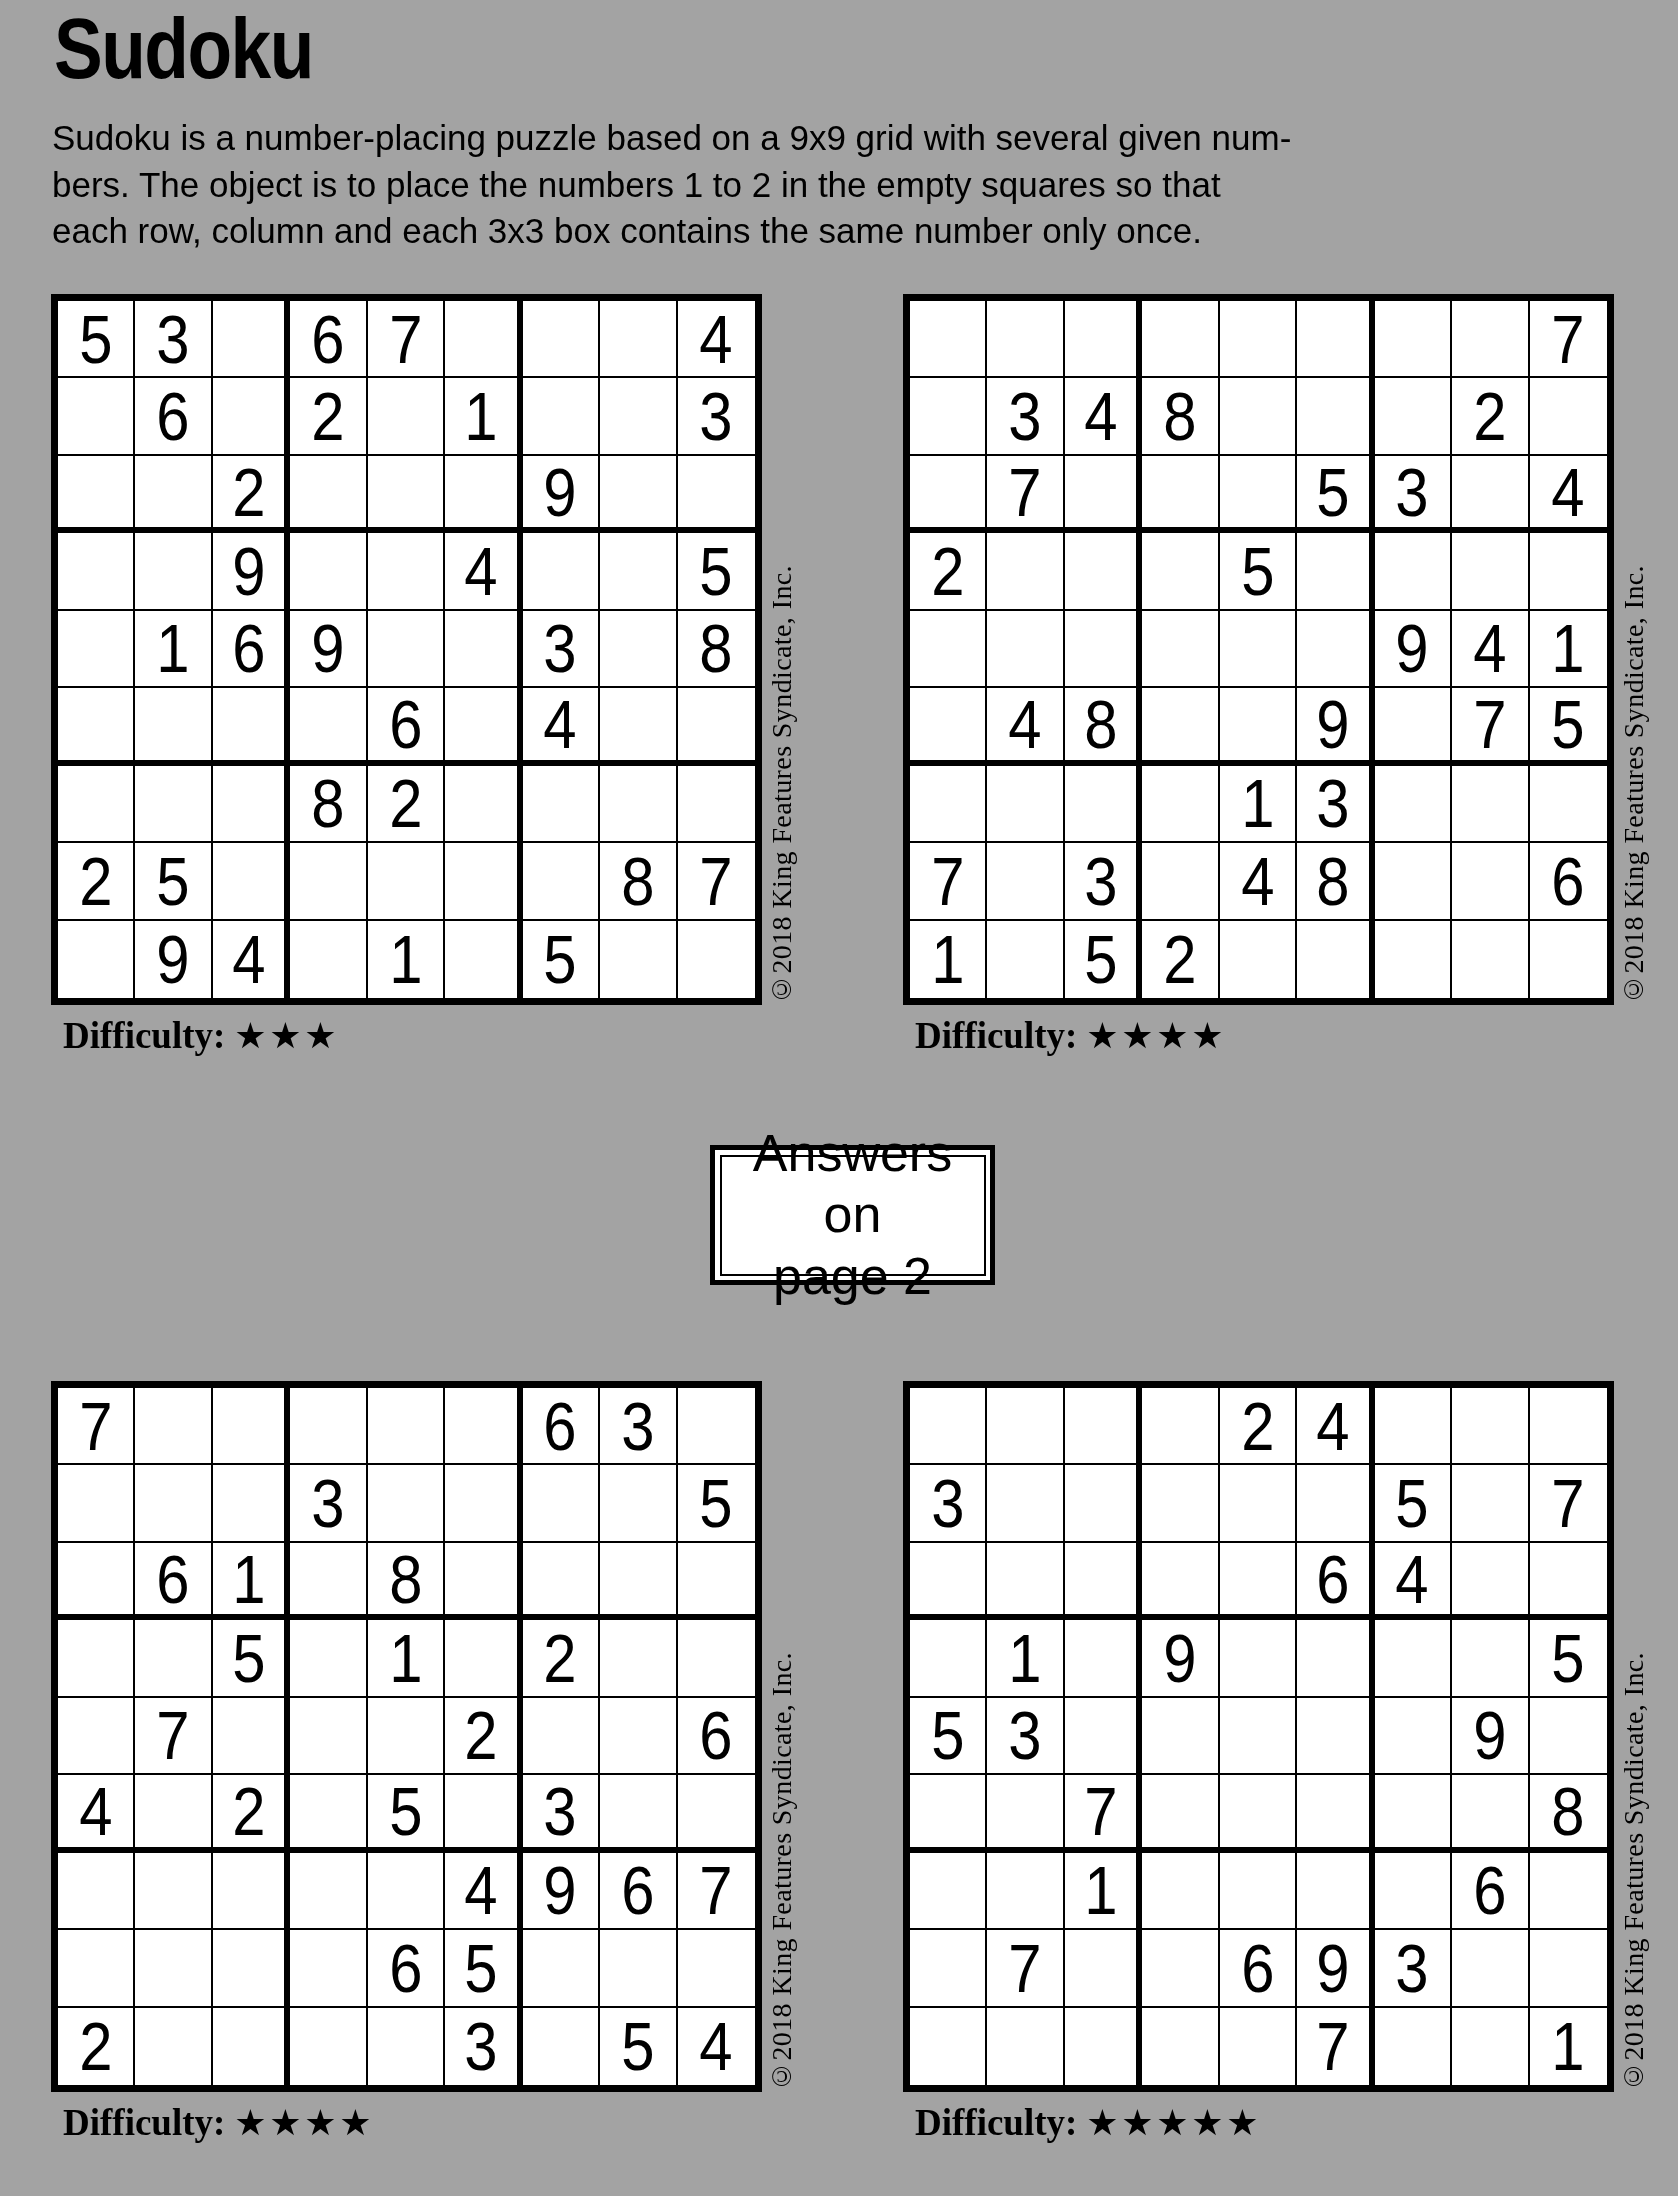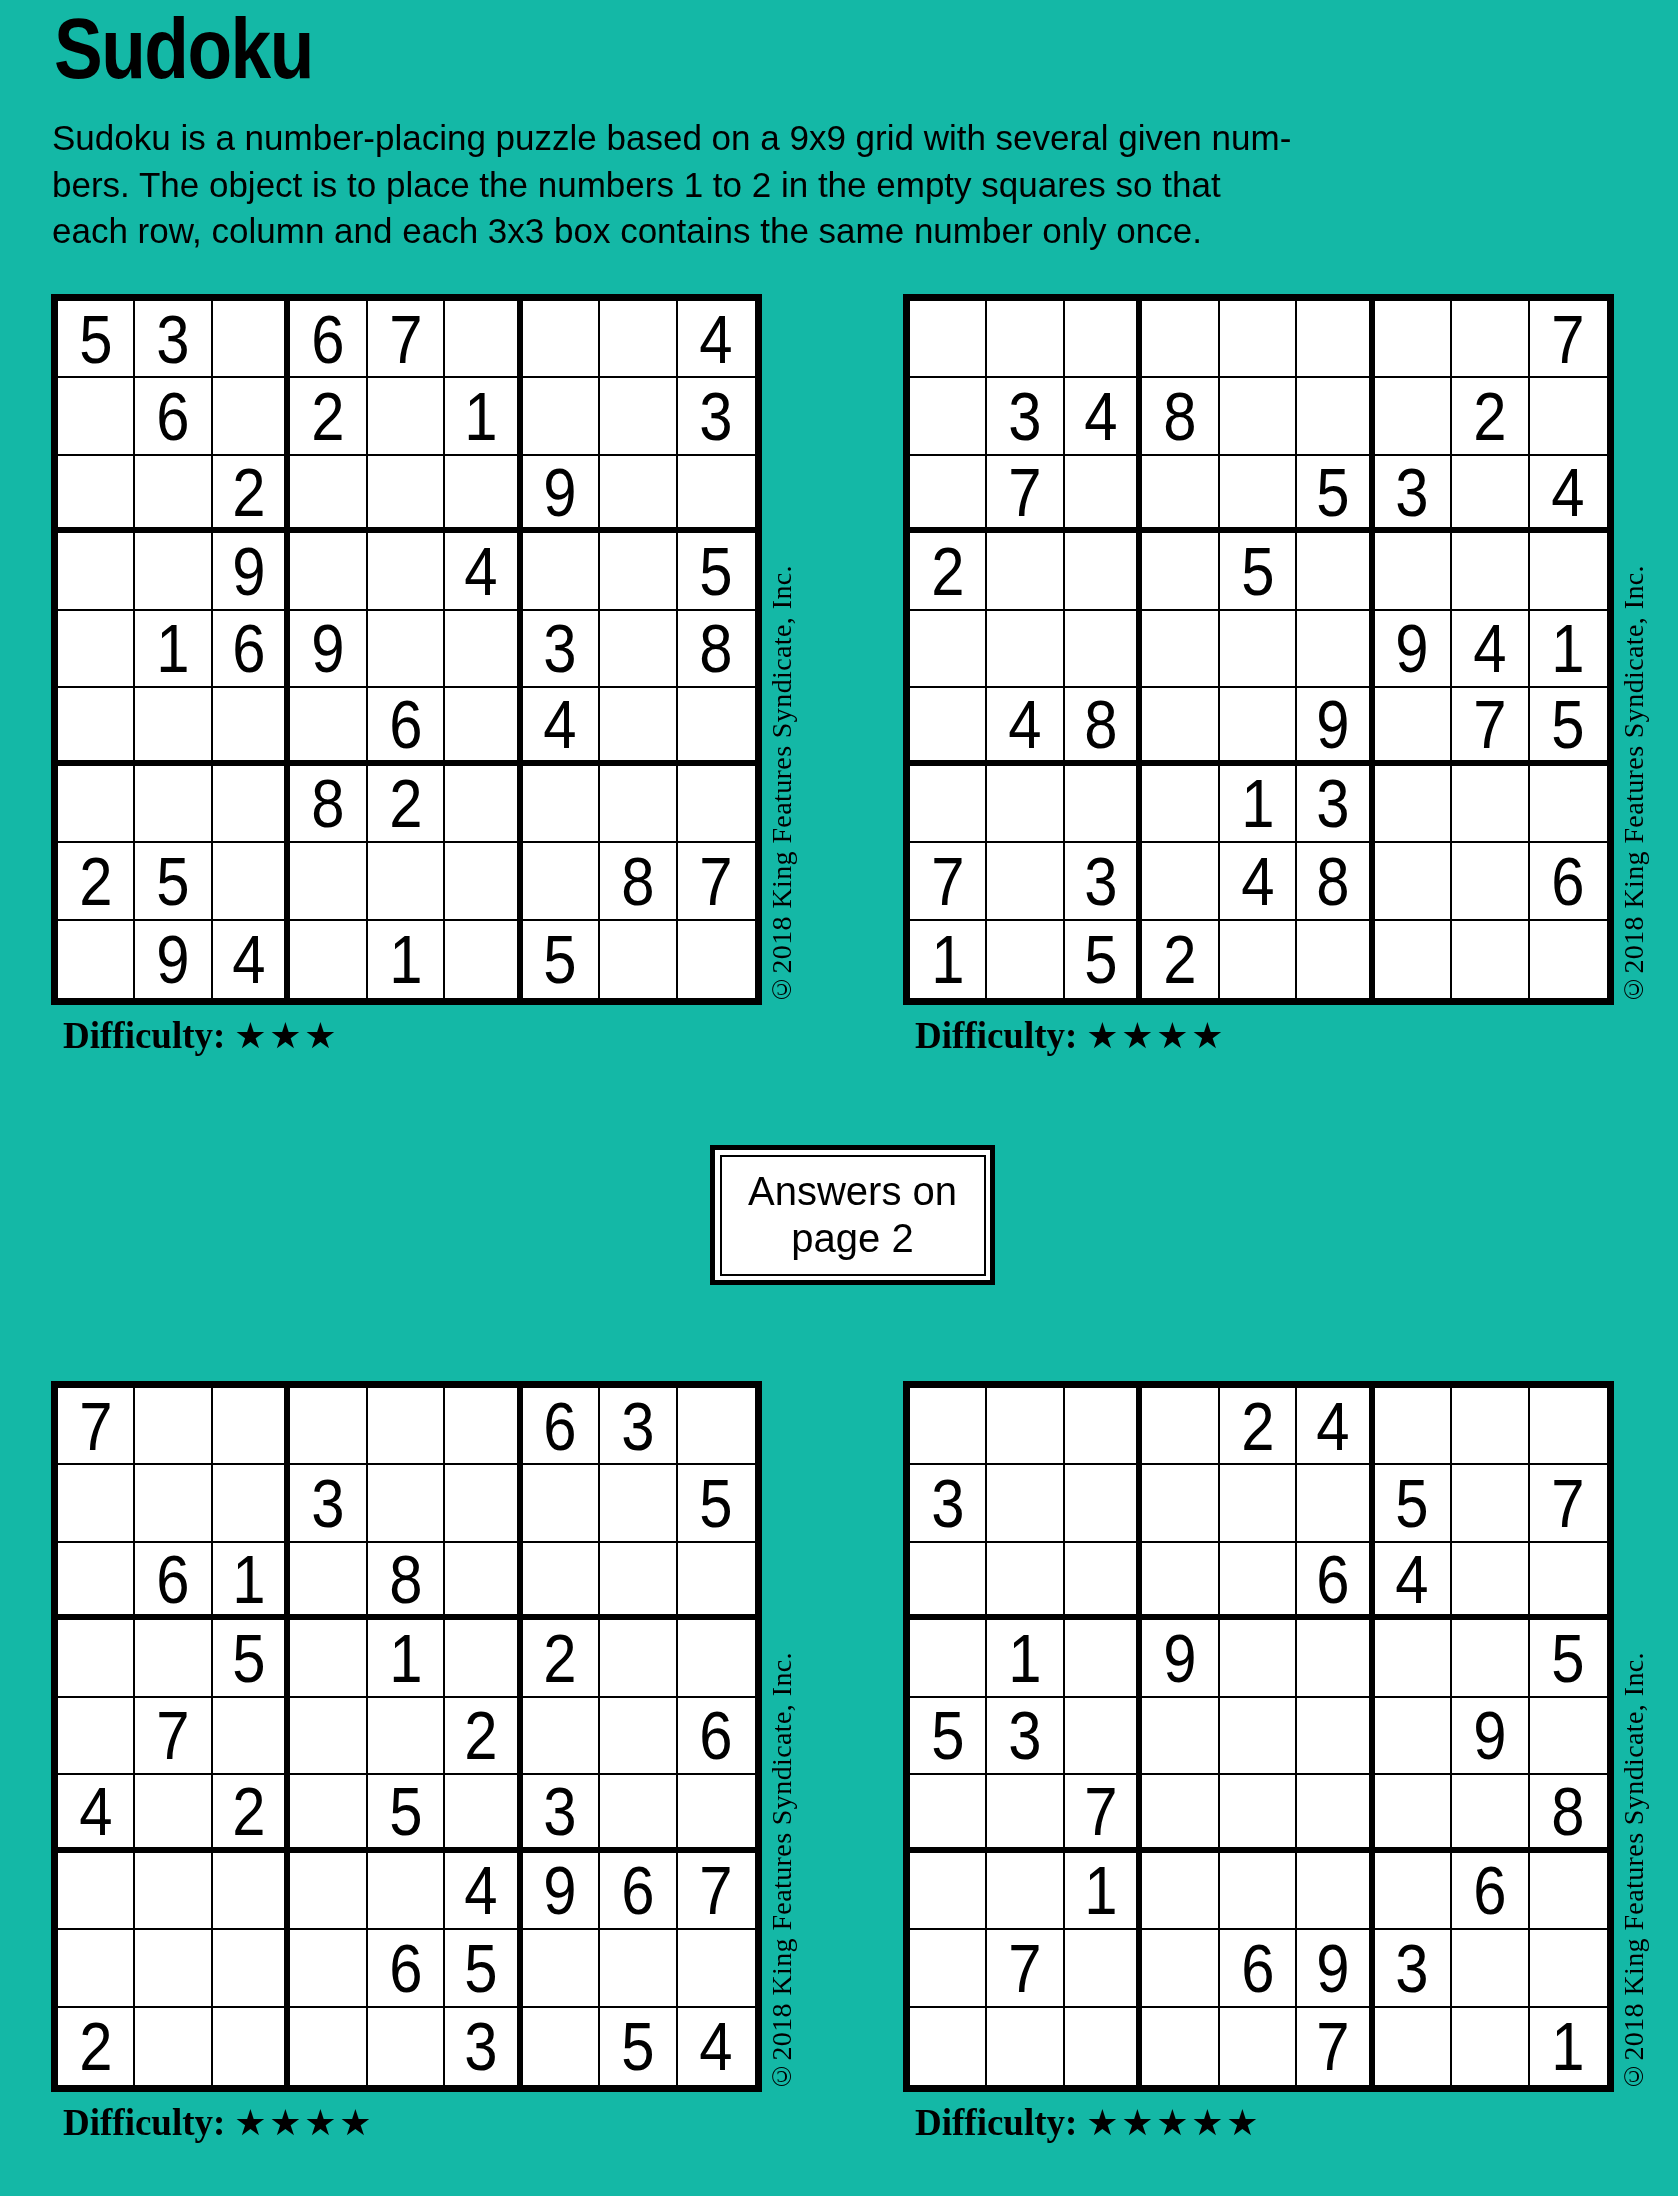--- a/index.html
+++ b/index.html
@@ -1,19 +1,19 @@
 <!DOCTYPE html>
 <html style="font-size:14.3px"><head>
 <meta charset="utf-8">
 <style>
   * { margin:0; padding:0; box-sizing:border-box; }
   html,body { background:#ffffff; }
   .page {
     position:relative; width:1678px; height:2197px;
-    background:#14b8a6; color:#000; overflow:hidden;
+    background:#a3a3a3; color:#000; overflow:hidden;
     font-family:"Liberation Sans", sans-serif;
   }
   .title {
     position:absolute; left:54px; top:5.4px;
     font-family:"Liberation Sans", sans-serif;
     font-weight:bold; font-size:86px; line-height:1.0;
     transform:scaleX(.85); transform-origin:left top;
     letter-spacing:-1.8px;
   }
   .desc {
@@ -65,21 +65,21 @@
     font-size:36px; letter-spacing:2.7px; margin-left:9px;
   }
 
   .answers-box {
     position:absolute; left:710px; top:1145px; width:285px; height:140px;
     border:5.4px solid #000; padding:4.5px; background:#fff;
   }
   .answers-inner {
     width:100%; height:100%; border:2.7px solid #000;
     display:flex; flex-direction:column; align-items:center; justify-content:center;
-    text-align:center; font-size:40px; line-height:1.18;
+    text-align:center; font-size:52px; line-height:1.18;
   }
 </style>
 </head>
 <body>
 
 <div class="page">
 
   <h1 class="title">Sudoku</h1>
 
   <div class="desc">

